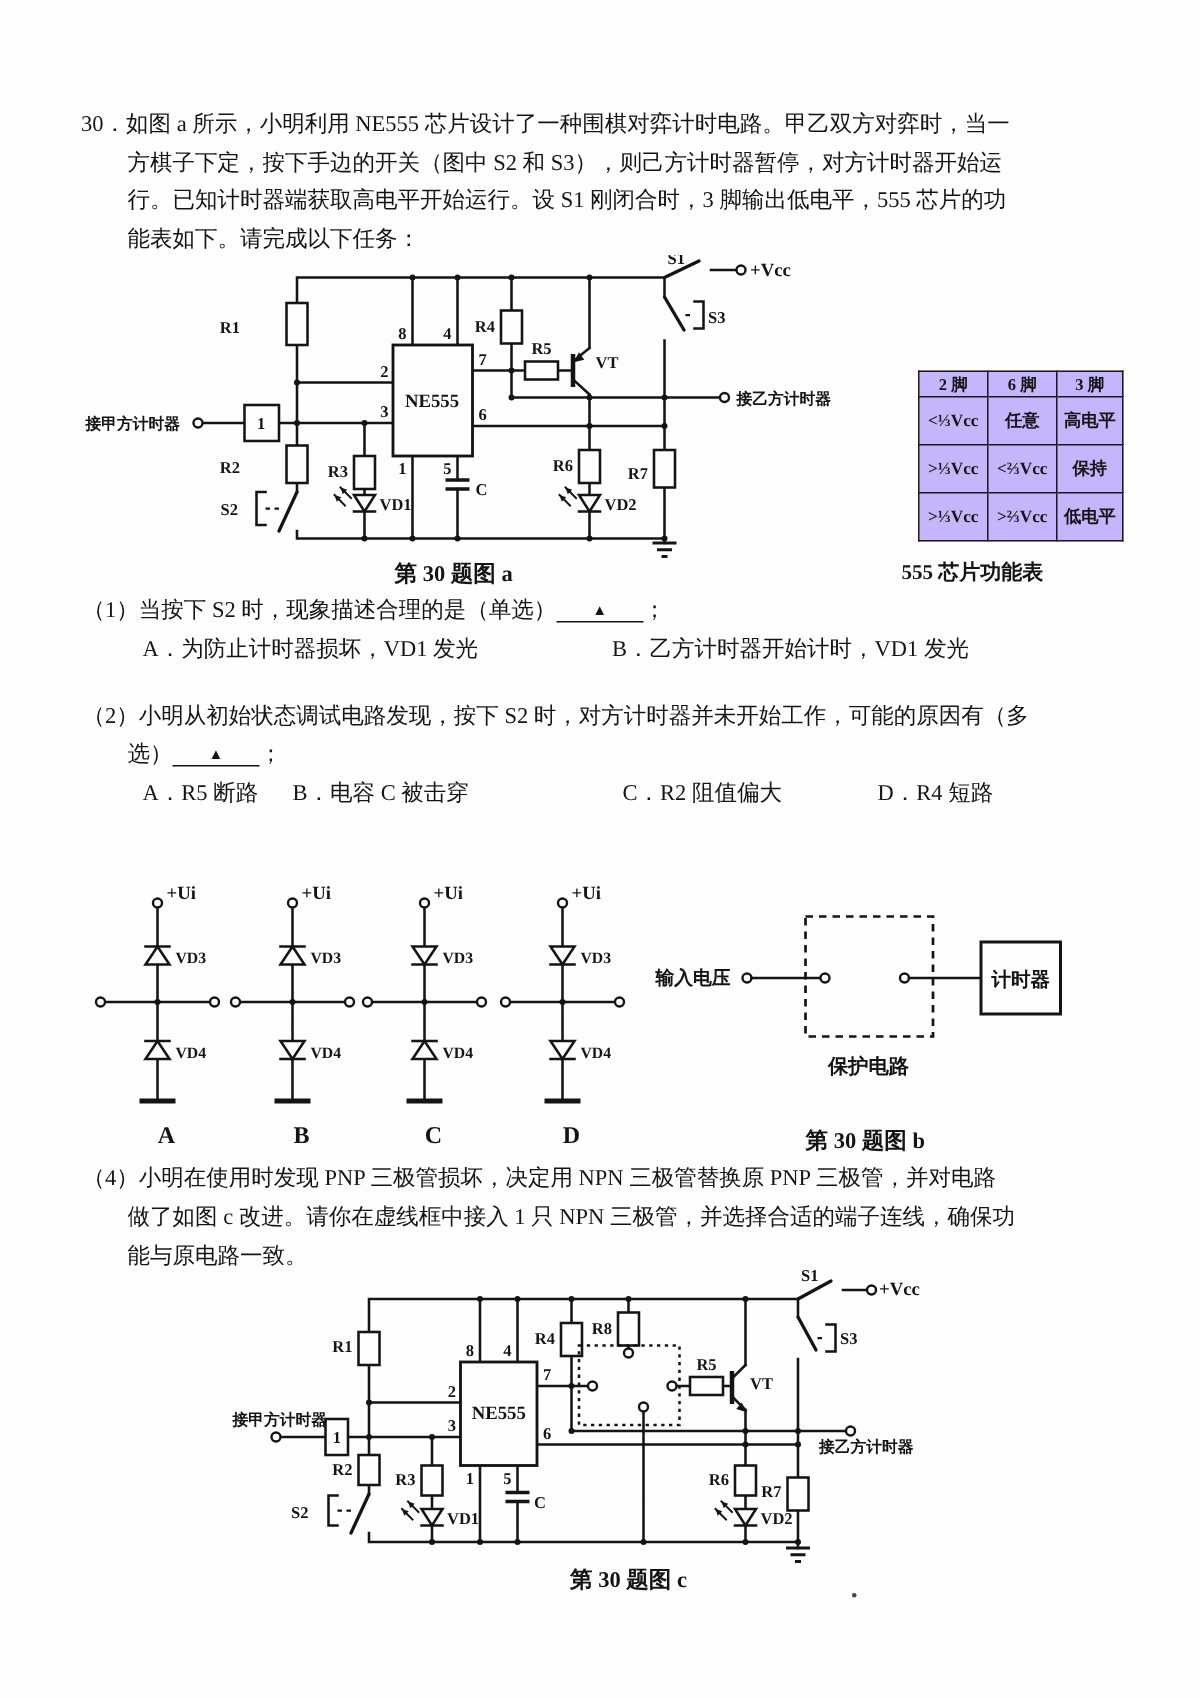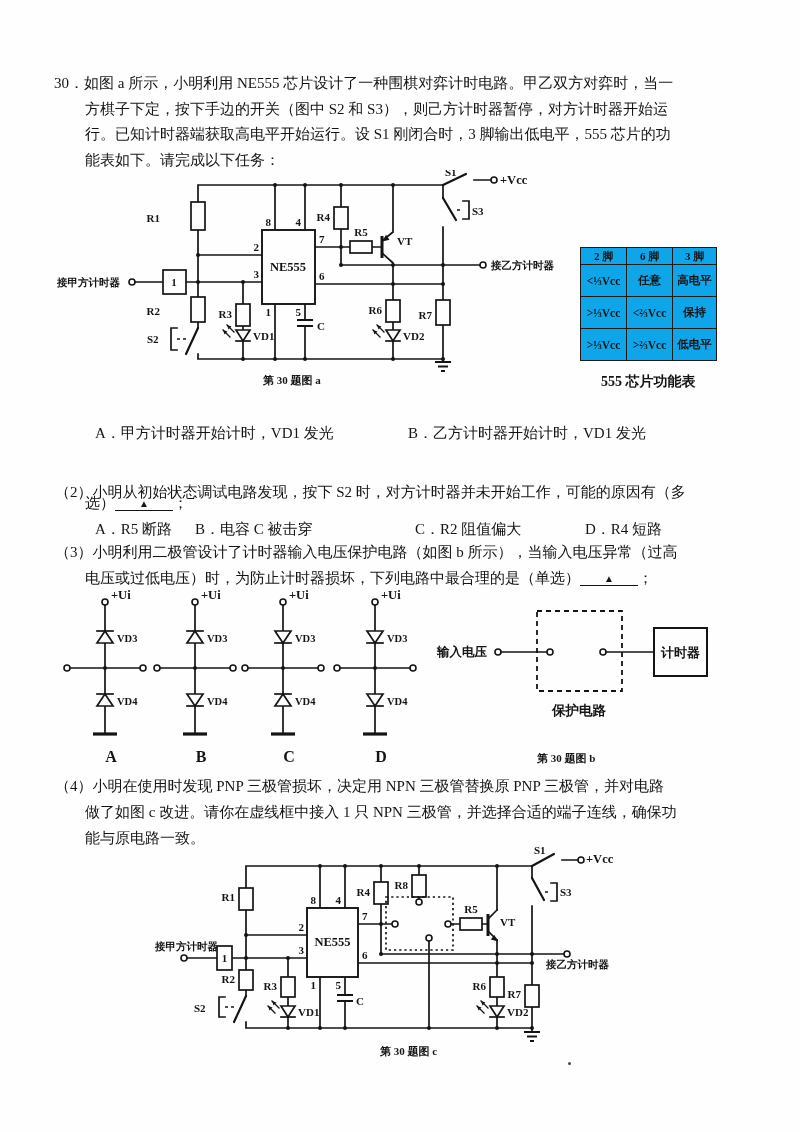--- a/index.html
+++ b/index.html
@@ -3,22 +3,22 @@
 <meta charset="utf-8">
 <style>
   html,body{margin:0;padding:0;background:#e8e8e8;}
   .page{position:relative;width:800px;height:1132px;background:#fefefe;overflow:hidden;
         font-family:"Liberation Serif",serif;color:#141414;}
   .abs{position:absolute;}
   .txt{font-size:15px;line-height:25.5px;white-space:nowrap;}
   .indent{padding-left:31px;}
   .blank{display:inline-block;min-width:52px;border-bottom:1.6px solid #141414;
          text-align:center;font-size:10px;line-height:12px;vertical-align:1px;padding:0 3px;}
-  .caption{position:absolute;font-size:11px;font-weight:600;white-space:nowrap;}
-  table.func{position:absolute;left:580px;top:247px;border-collapse:collapse;background:#0ea5e9;}
+  .caption{position:absolute;font-size:15px;font-weight:600;white-space:nowrap;}
+  table.func{position:absolute;left:612px;top:247px;border-collapse:collapse;background:#c4b5fd;}
   .func th,.func td{border:1.7px solid #1a1a1a;text-align:center;font-weight:bold;padding:0;
         font-family:"Liberation Serif",serif;}
   .func th{width:45px;height:16px;font-size:11px;}
   .func td{height:31px;font-size:11.5px;}
   .tcap{position:absolute;left:601px;top:373px;font-size:14px;font-weight:600;white-space:nowrap;}
   svg .w{stroke:#141414;stroke-width:1.7;fill:none;stroke-linecap:square;}
   svg .blade{stroke:#141414;stroke-width:2.2;fill:none;stroke-linecap:round;}
   svg .dash{stroke:#141414;stroke-width:1.5;fill:none;stroke-dasharray:3,3;}
   svg .dotted{stroke:#141414;stroke-width:1.7;fill:none;stroke-dasharray:2.2,3;}
   svg .cmp{fill:#fefefe;stroke:#141414;stroke-width:1.7;}
@@ -178,37 +178,34 @@
       <tr>
         <td>&gt;⅓Vcc</td>
         <td>&gt;⅔Vcc</td>
         <td>低电平</td>
       </tr>
     </tbody>
   </table>
   <div class="tcap">555 芯片功能表</div>
 
   <div class="abs" style="left:55px;top:395px;width:720px;height:78px;">
-    <div class="txt" style="position:absolute;left:40px;top:26px;">A．甲方计时器开始计时，VD1 发光</div>
+    <div class="txt" style="position:absolute;left:0;top:0;"><span>（1）当按下 S2 时，现象描述合理的是（单选）</span><span class="blank">▲</span><span>；</span></div>
+    <div class="txt" style="position:absolute;left:40px;top:26px;">A．为防止计时器损坏，VD1 发光</div>
     <div class="txt" style="position:absolute;left:353px;top:26px;">B．乙方计时器开始计时，VD1 发光</div>
   </div>
 
   <div class="abs" style="left:55px;top:466px;width:720px;height:76px;">
-    <div class="txt" style="position:absolute;left:0;top:0;margin-top:14px;">（2）小明从初始状态调试电路发现，按下 S2 时，对方计时器并未开始工作，可能的原因有（多</div>
+    <div class="txt" style="position:absolute;left:0;top:0;">（2）小明从初始状态调试电路发现，按下 S2 时，对方计时器并未开始工作，可能的原因有（多</div>
     <div class="txt" style="position:absolute;left:30px;top:25px;"><span>选）</span><span class="blank">▲</span><span>；</span></div>
     <div class="txt" style="position:absolute;left:40px;top:51px;">A．R5 断路</div>
     <div class="txt" style="position:absolute;left:140px;top:51px;">B．电容 C 被击穿</div>
     <div class="txt" style="position:absolute;left:360px;top:51px;text-align:right;">C．R2 阻值偏大</div>
     <div class="txt" style="position:absolute;left:530px;top:51px;">D．R4 短路</div>
   </div>
 
-  <div class="abs" style="left:55px;top:540px;width:720px;height:52px;">
-    <div class="txt" style="position:absolute;left:0;top:0;">（3）小明利用二极管设计了计时器输入电压保护电路（如图 b 所示），当输入电压异常（过高</div>
-    <div class="txt" style="position:absolute;left:30px;top:26px;"><span>电压或过低电压）时，为防止计时器损坏，下列电路中最合理的是（单选）</span><span class="blank">▲</span><span>；</span></div>
-  </div>
 
   <svg class="abs" style="left:55px;top:586px;" width="710" height="182" viewBox="0 0 710 182">
 
     <g>
       <path class="w" d="M50,19 V45 M50,57 V108 M50,120 V148 M15,82 H85"></path>
       <circle class="term" cx="50" cy="16" r="3"></circle>
         <circle class="term" cx="12" cy="82" r="3"></circle>
         <circle class="term" cx="88" cy="82" r="3"></circle>
       <circle class="dot" cx="50" cy="82" r="2"></circle>
       <polygon class="dio" points="42,57 58,57 50,45"></polygon>

